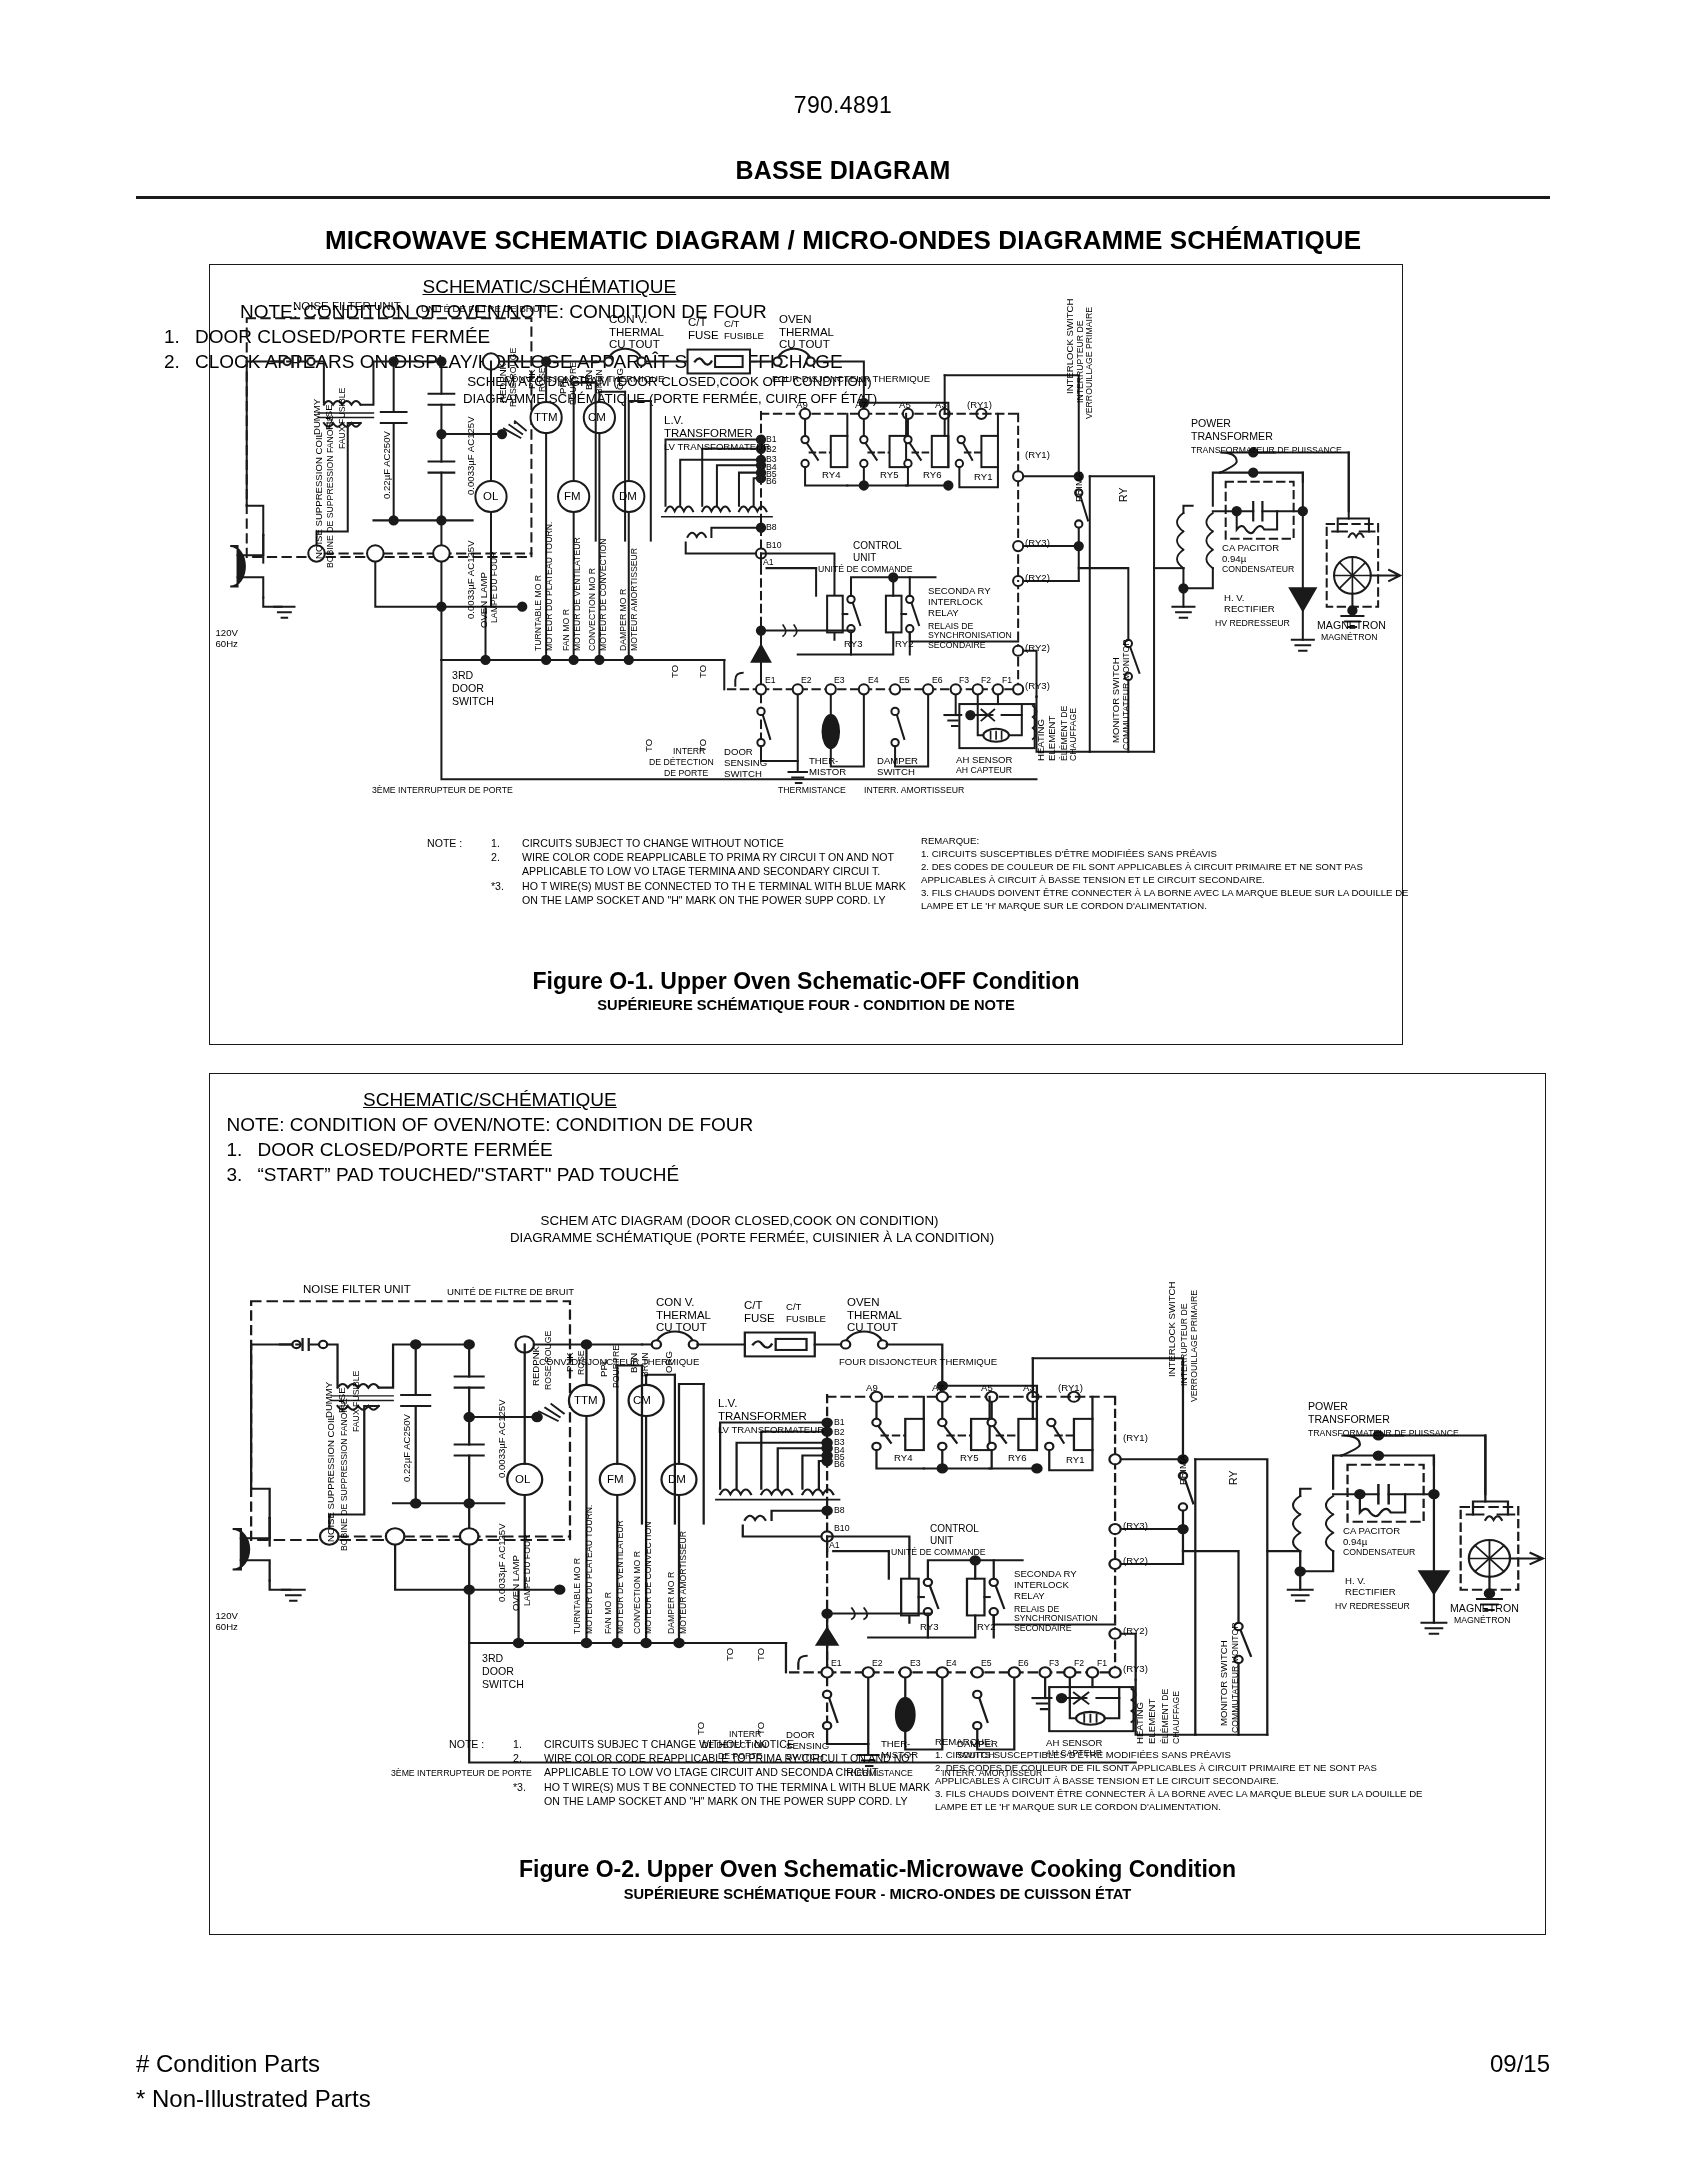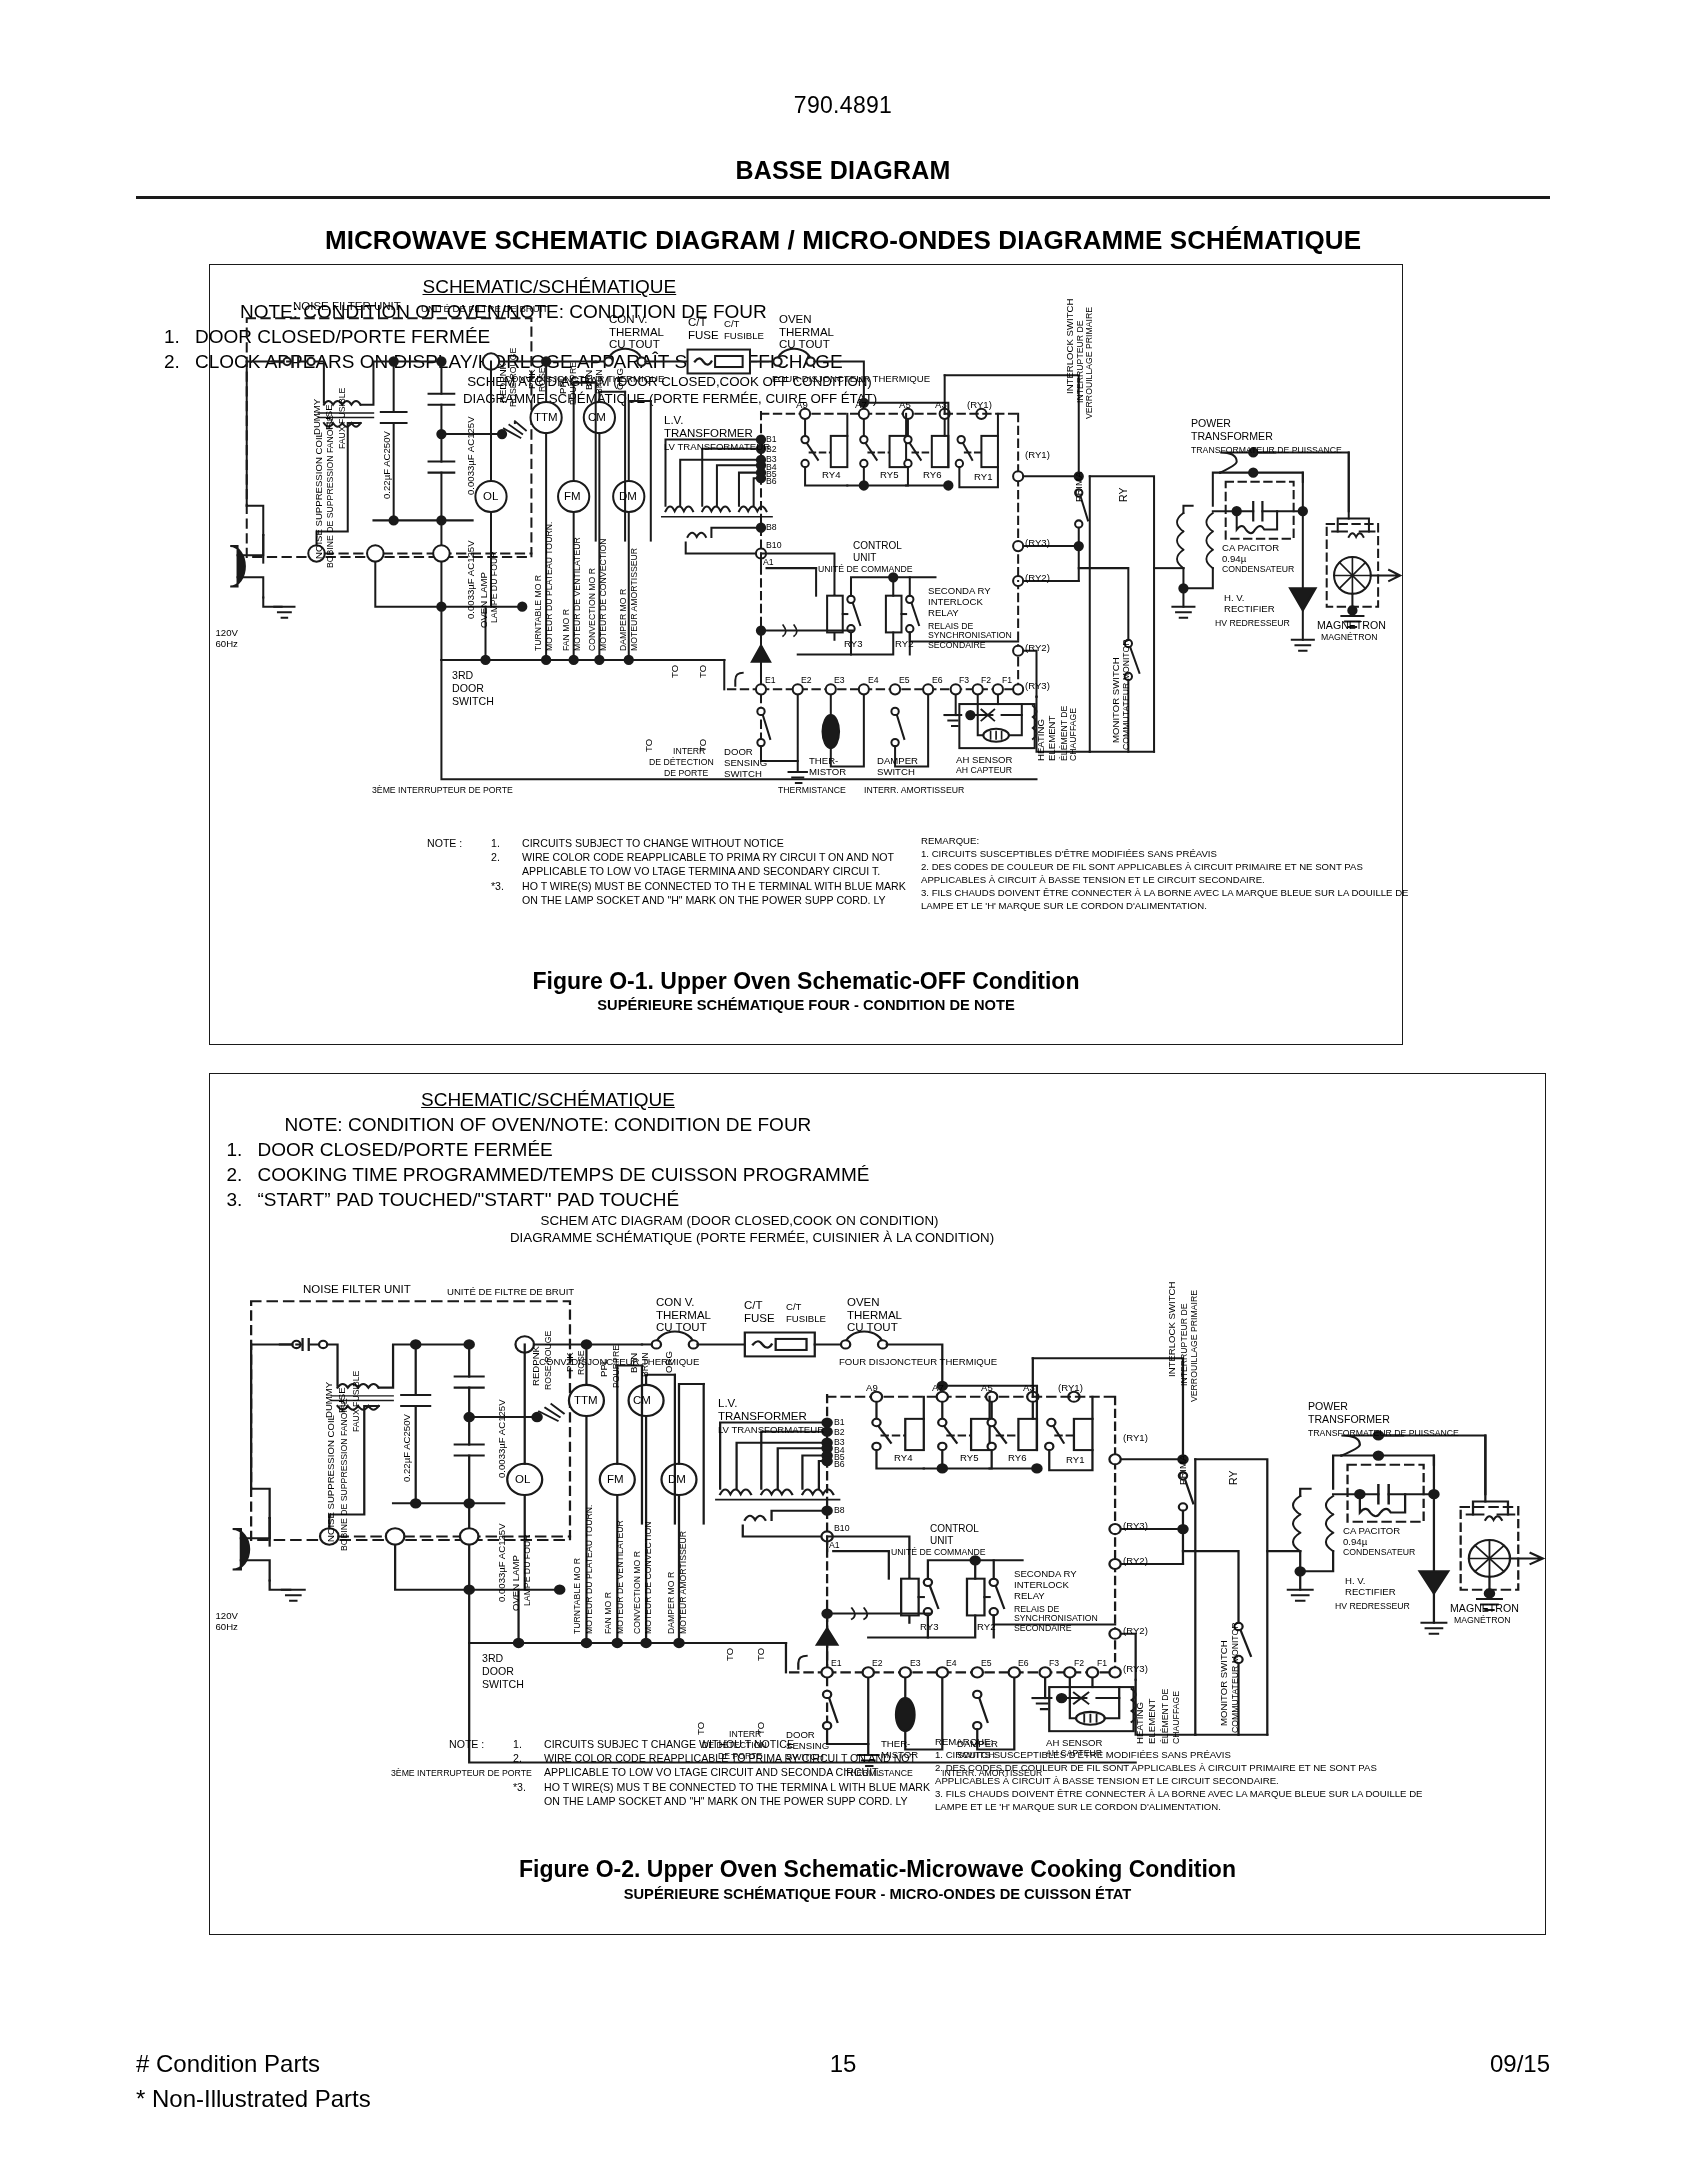--- a/index.html
+++ b/index.html
@@ -630,21 +630,20 @@
     <div class="cap-en" style="top:703px;">Figure O-1. Upper Oven Schematic-OFF Condition</div>
     <div class="cap-fr" style="top:732px;">SUPÉRIEURE SCHÉMATIQUE FOUR - CONDITION DE NOTE</div>
   </div>
 
   <div class="panel" id="panel-2">
 
     <div class="notes" style="left:16.5px;top:13px;">
       <span class="ctr"><span class="u">SCHEMATIC/SCHÉMATIQUE</span></span>
       <span class="ctr">NOTE: CONDITION OF OVEN/NOTE: CONDITION DE FOUR</span>
       <span class="numrow"><span class="n">1.</span><span>DOOR CLOSED/PORTE FERMÉE</span></span>
-      <span class="numrow"><span class="n">2.</span><span>COOKING TIME PROGRAMMED/TEMPS DE CUISSON PROGRAMMÉ</span></span>
       <span class="numrow"><span class="n">3.</span><span>“START” PAD TOUCHED/"START" PAD TOUCHÉ</span></span>
     </div>
 
     <div class="diag-head" style="left:300px;top:138px;width:459px;">
       <div>SCHEM ATC DIAGRAM (DOOR CLOSED,COOK ON CONDITION)</div>
       <div>DIAGRAMME SCHÉMATIQUE (PORTE FERMÉE, CUISINIER À LA CONDITION)</div>
     </div>
 
     <div class="sch" id="sch2" style="top:174px;">
       <svg width="1335" height="643" viewBox="0 0 1298 700" preserveAspectRatio="none" style="width:1335px;height:643px;">
@@ -1107,17 +1106,16 @@
     </div>
 
     <div class="cap-en" style="top:782px;">Figure O-2. Upper Oven Schematic-Microwave Cooking Condition</div>
     <div class="cap-fr" style="top:812px;">SUPÉRIEURE SCHÉMATIQUE FOUR - MICRO-ONDES DE CUISSON ÉTAT</div>
   </div>
 
   <div class="foot-left">
     <div># Condition Parts</div>
     <div>* Non-Illustrated Parts</div>
   </div>
-  <div class="foot-pg">15</div>
   <div class="foot-date">09/15</div>
 
 </div>
 
 
 </body></html>

